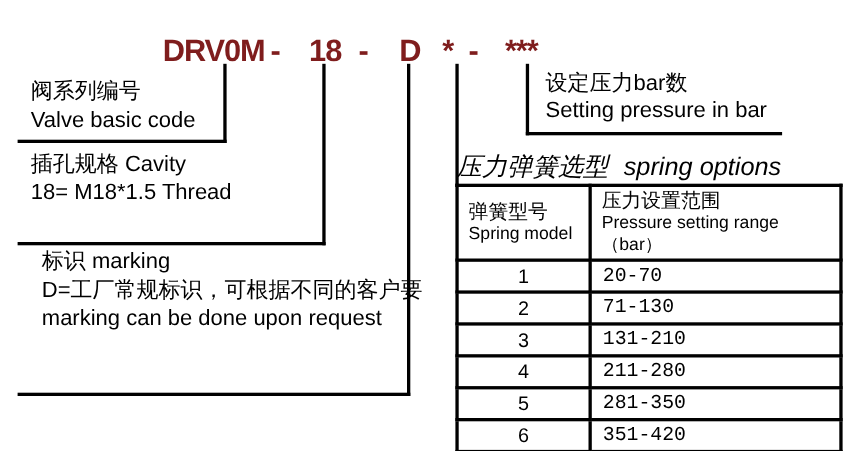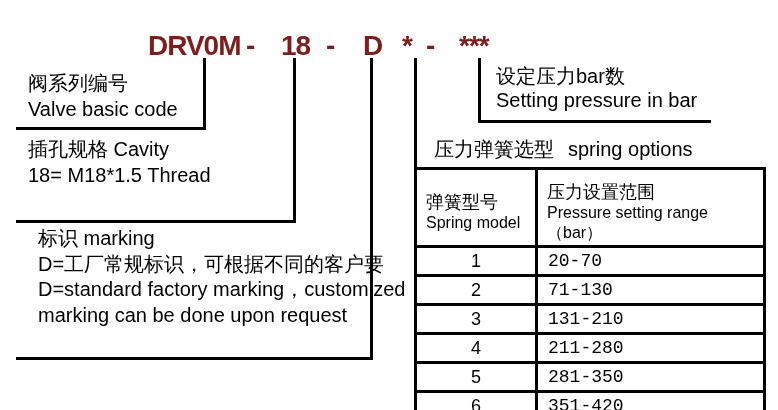--- a/index.html
+++ b/index.html
@@ -13,28 +13,28 @@
     position:absolute; top:30px;
     font-size:28px; font-weight:bold; letter-spacing:-1px;
     white-space:nowrap; color:#7f1d1d;
   }
   .line { position:absolute; background:#000; }
   .callout { position:absolute; white-space:nowrap; color:#000; }
   .callout div { white-space:nowrap; }
   .c-std  { font-size:20px; line-height:26px; }
   .c-tall { font-size:20px; line-height:25.5px; }
   .c-right{ font-size:20px; line-height:24px; }
-  .tbl-title { position:absolute; left:434px; top:136px; font-size:20px; white-space:nowrap; }
+  .tbl-title { position:absolute; left:415px; top:136px; font-size:23px; white-space:nowrap;font-style:italic; }
   .tbl-title .zh { margin-right:14px; }
   table.springs {
     position:absolute; left:414px; top:167px; width:349px;
     border-collapse:collapse; table-layout:fixed;
   }
   table.springs th, table.springs td { border:3px solid #000; vertical-align:middle; }
-  table.springs th { font-weight:normal; text-align:left; padding:12px 2px 2px 9px; height:42px; }
+  table.springs th { font-weight:normal; text-align:left; padding:2px 2px 2px 9px; height:42px; }
   .hdr-zh { font-size:18px; line-height:21px; }
   .hdr-en { font-size:16px; line-height:20px; }
   td.model { text-align:center; font-size:18px; height:26px; padding:0; }
   td.range { font-size:18px; padding:0 0 0 10px;font-family:Liberation Mono, monospace; }
   .col1 { width:121px; } .col2 { width:228px; }
 </style>
 </head>
 <body>
 
 <div class="page">
@@ -68,21 +68,20 @@
   </div>
 
   <div class="callout c-std" style="left:28px; top:136px;">
     <div>插孔规格 Cavity</div>
     <div>18=  M18*1.5 Thread</div>
   </div>
 
   <div class="callout c-tall" style="left:38px; top:226px;">
     <div>标识 marking</div>
     <div>D=工厂常规标识，可根据不同的客户要</div>
-    <div>D=standard factory marking，customized</div>
     <div>marking can be done upon request</div>
   </div>
 
   <div class="callout c-right" style="left:496px; top:64px;">
     <div>设定压力bar数</div>
     <div>Setting pressure in bar</div>
   </div>
 
   <div class="tbl-title">
     <span class="zh">压力弹簧选型</span><span>spring options</span>

